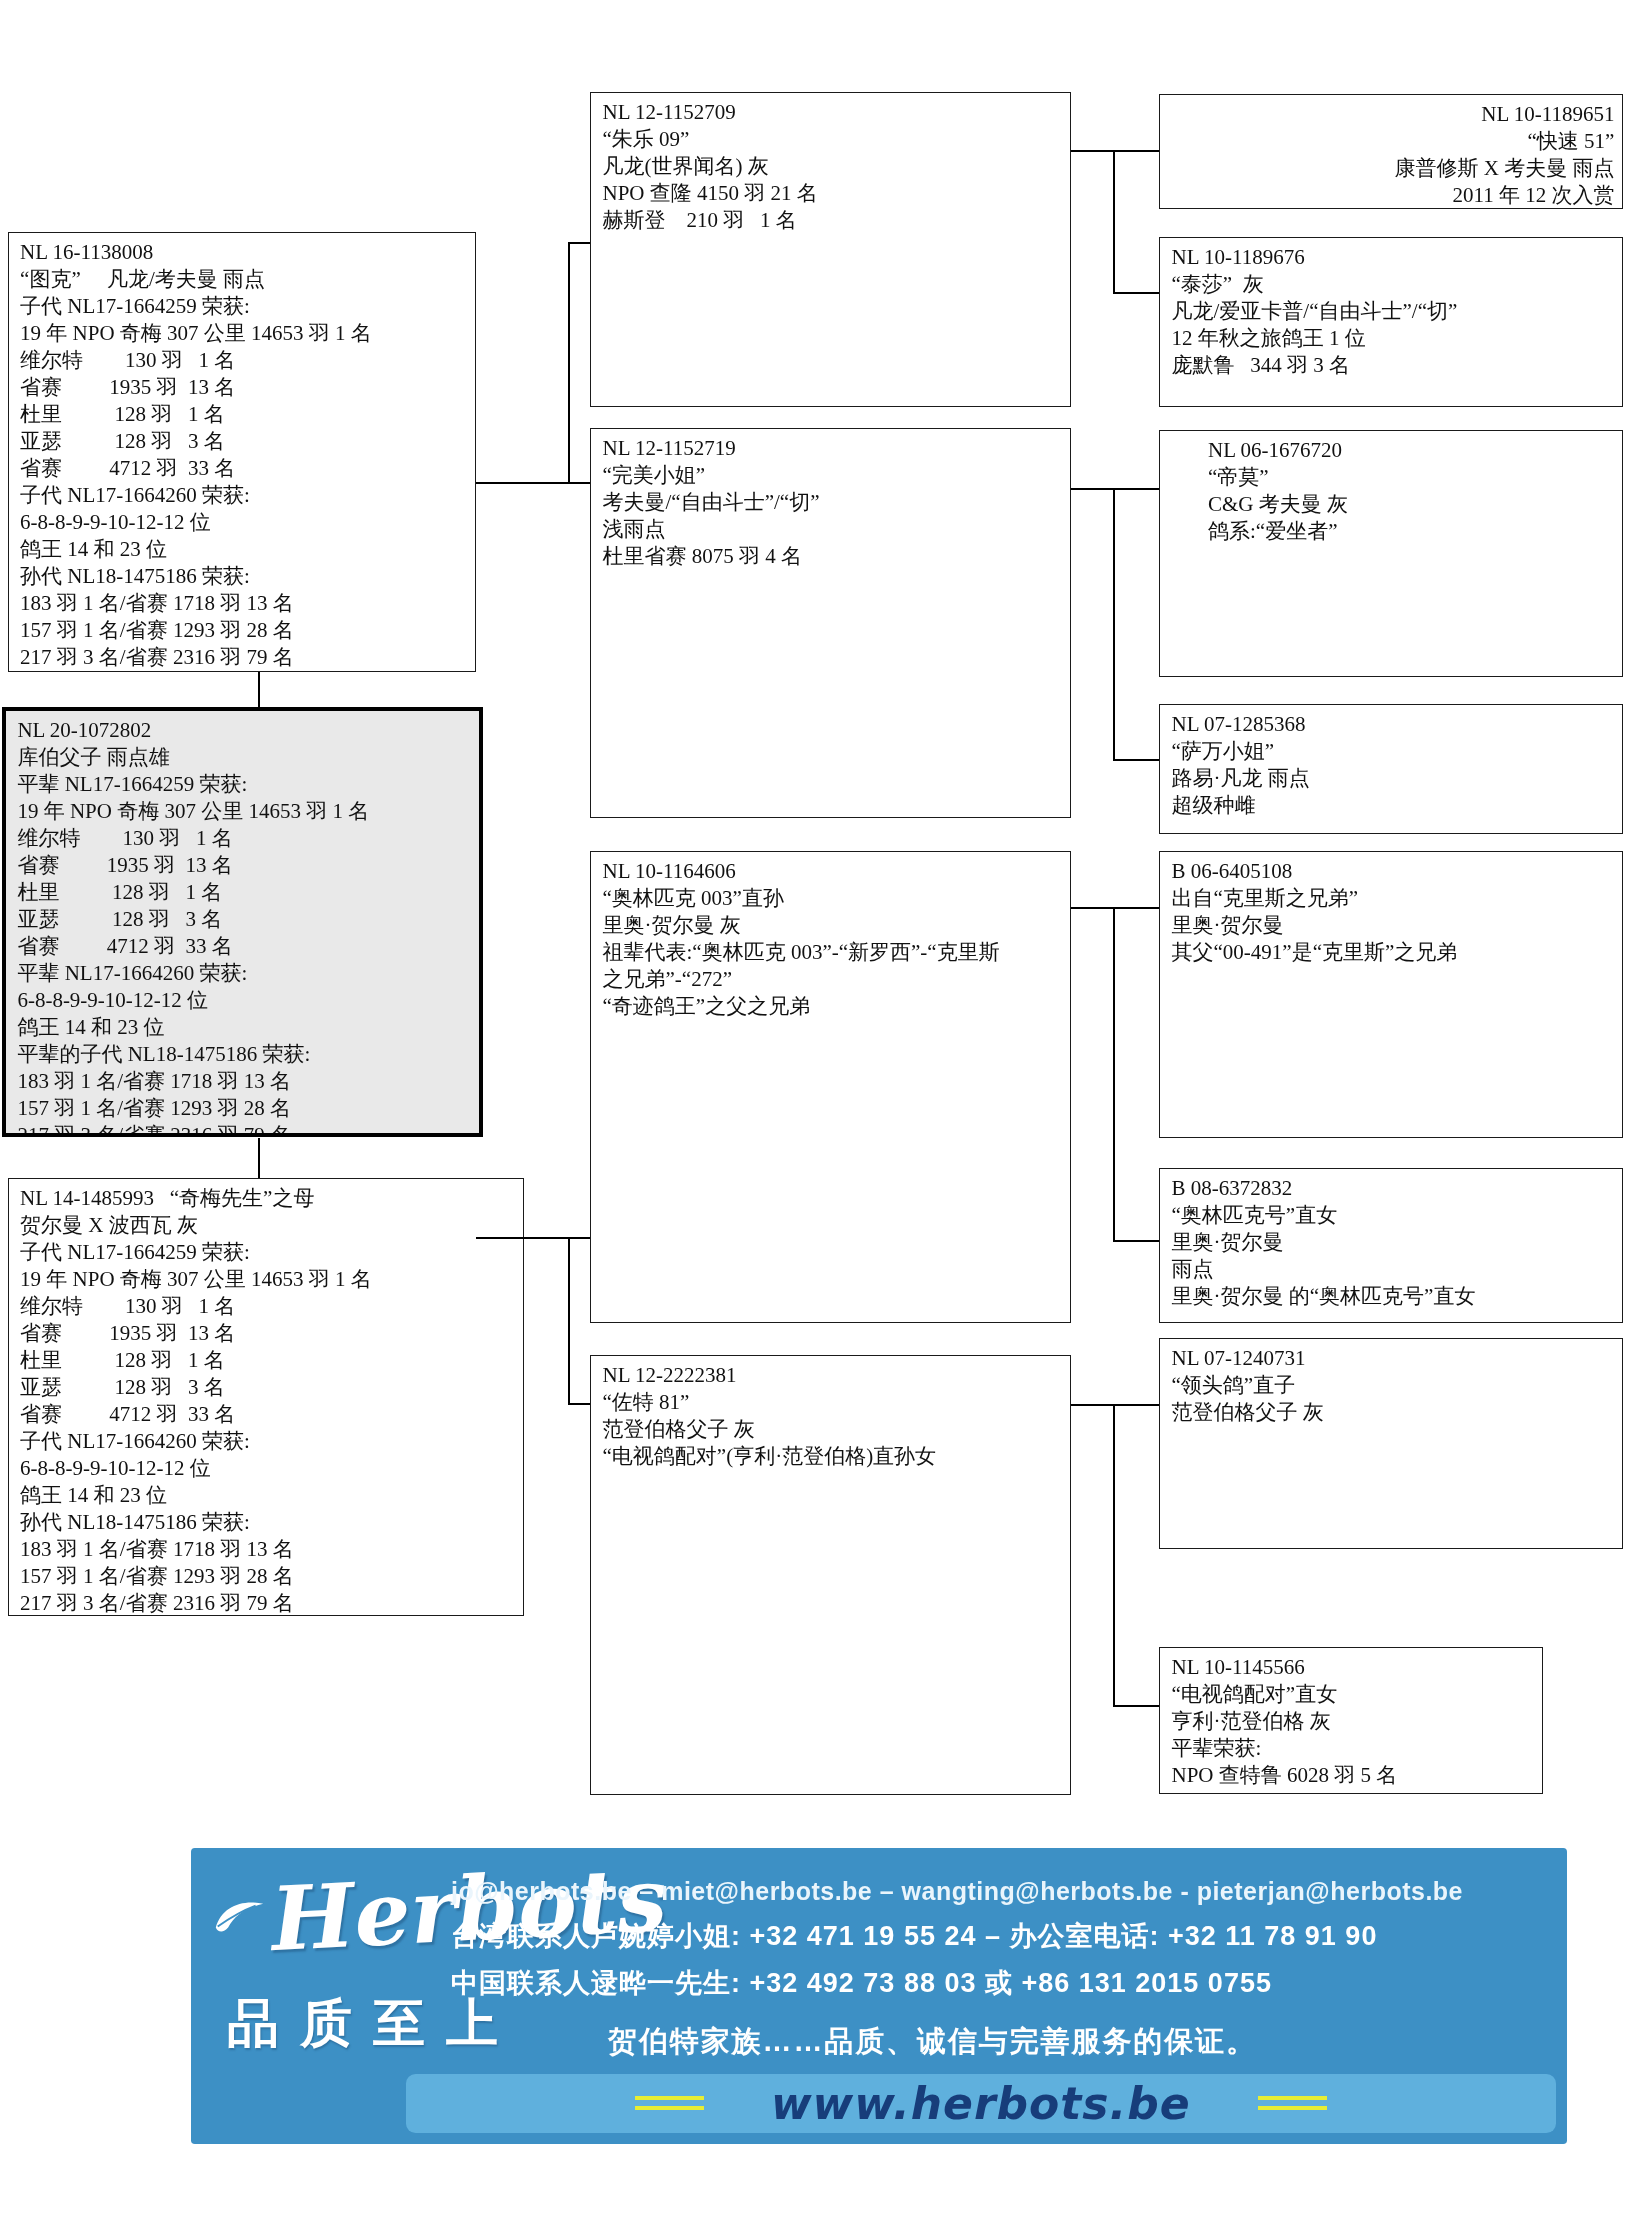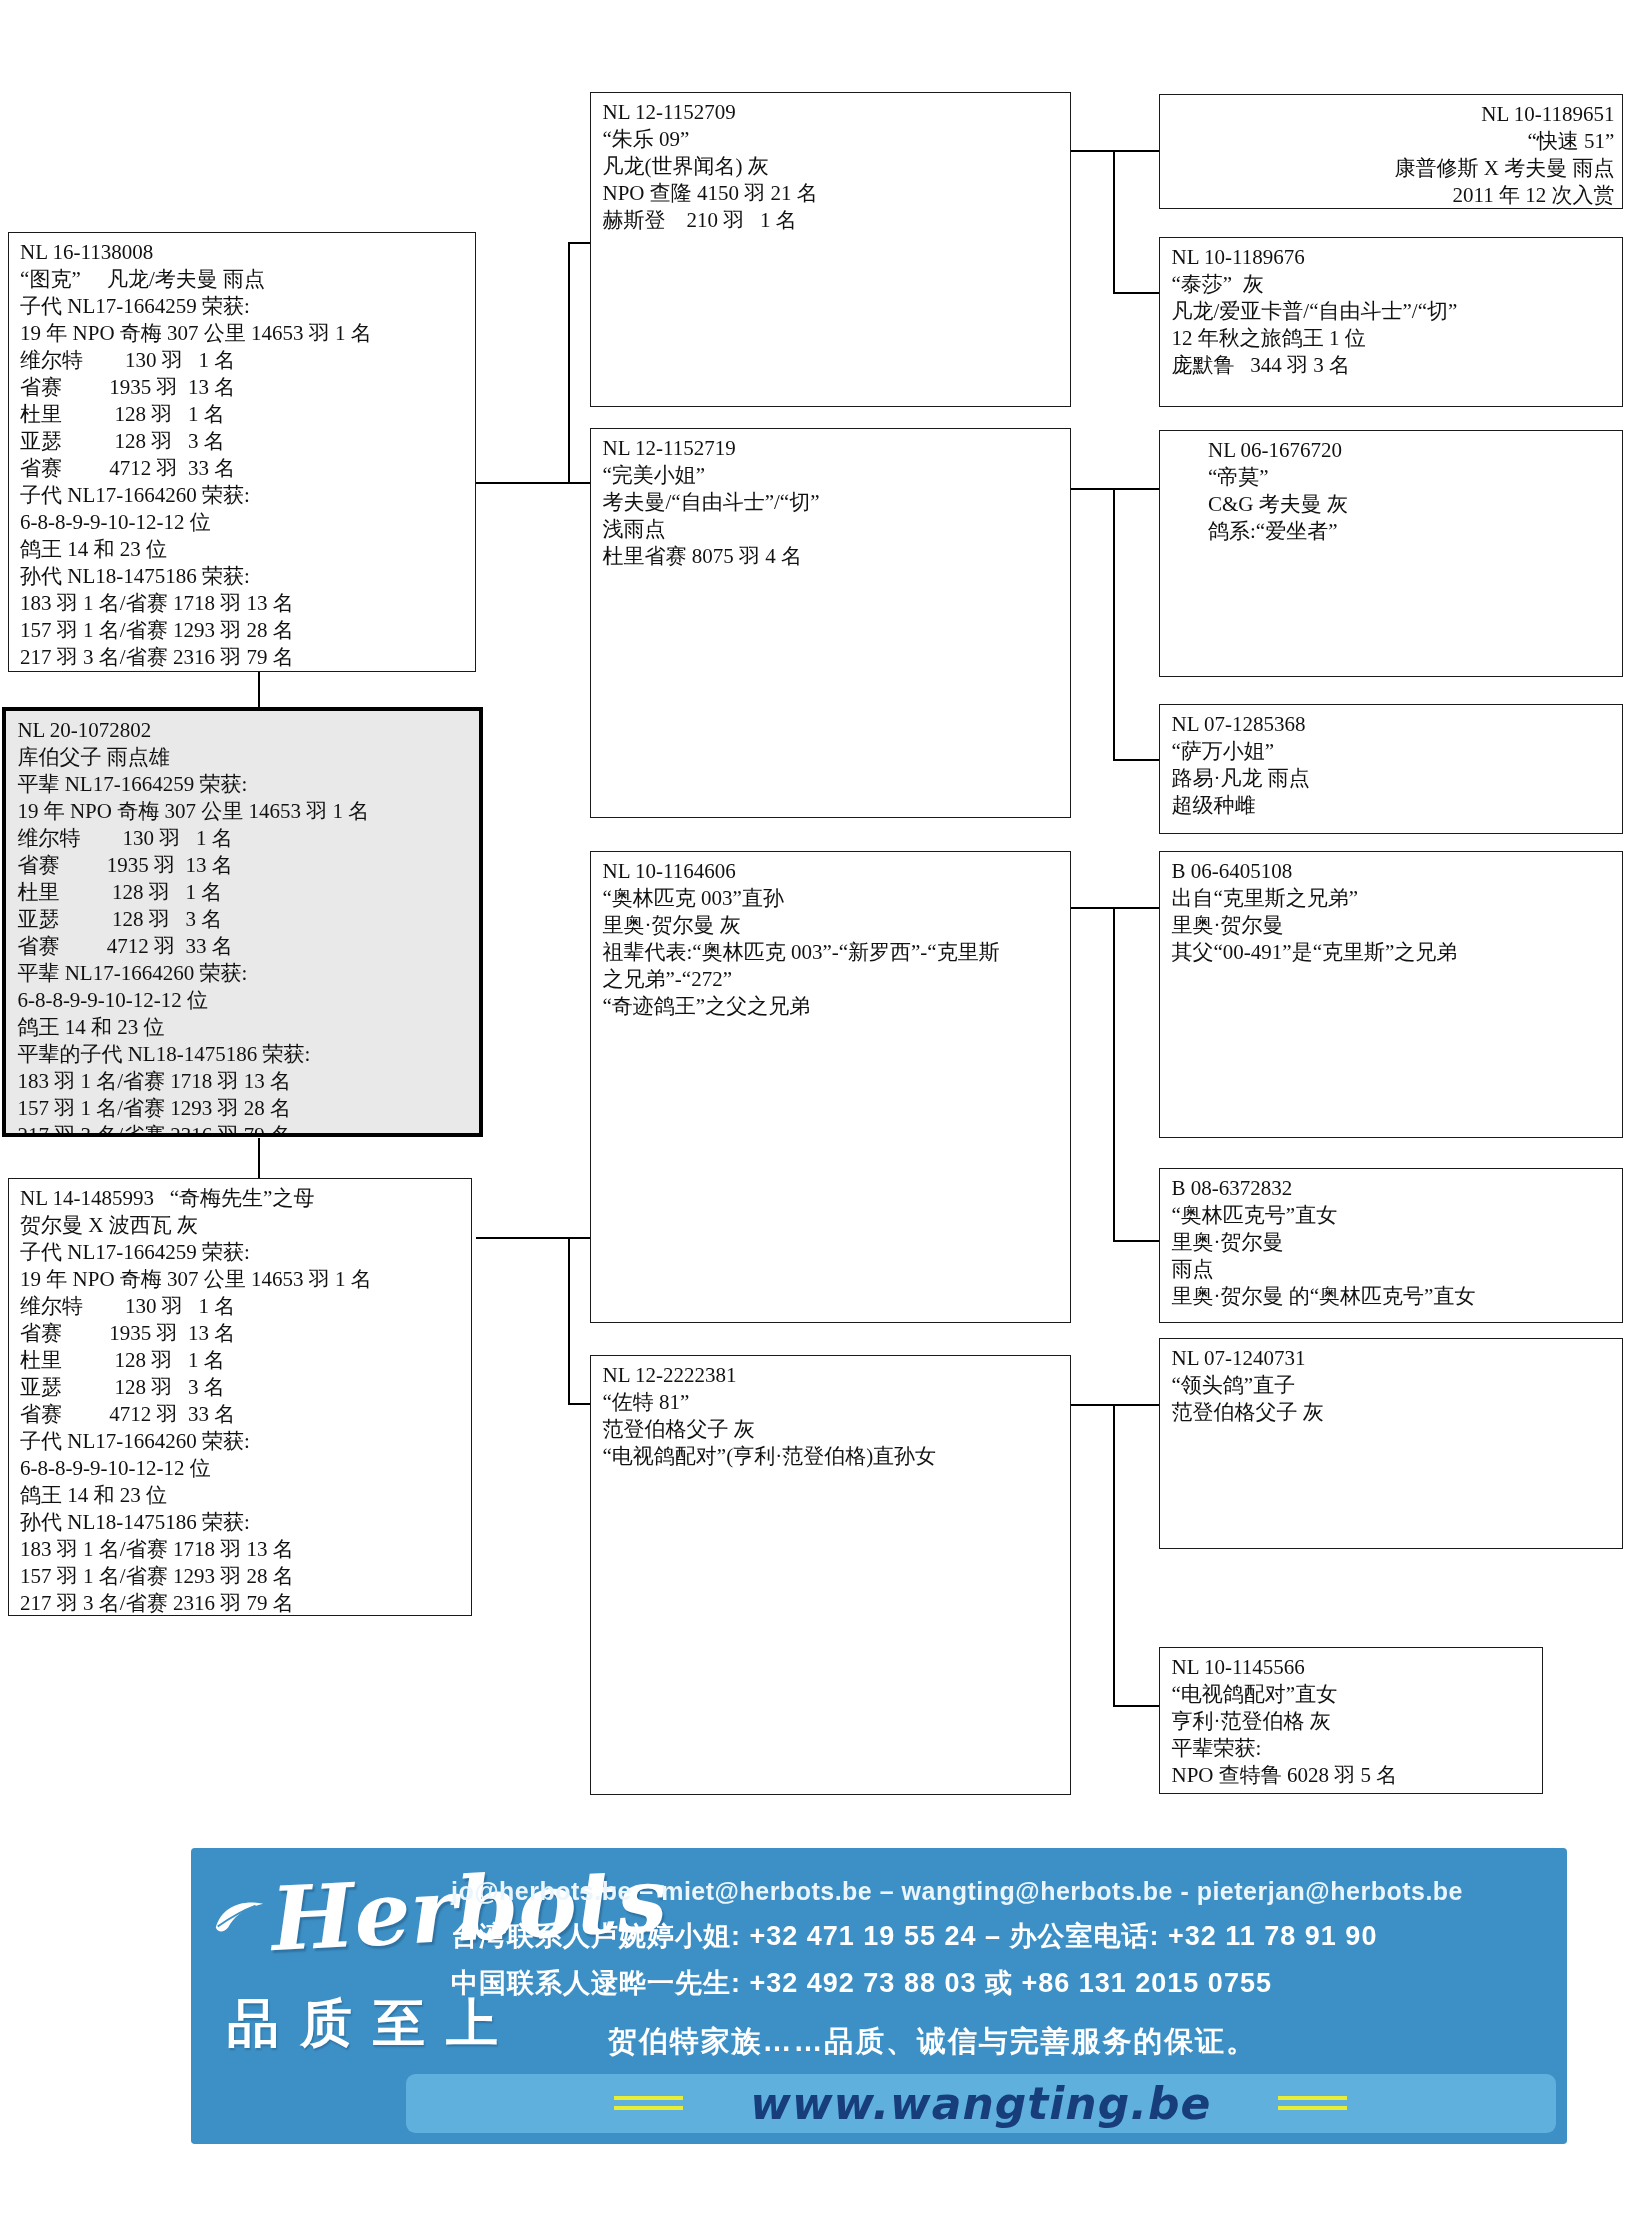--- a/index.html
+++ b/index.html
@@ -6,21 +6,21 @@
   .page{position:relative;width:1644px;height:2235px;background:#fff;overflow:hidden;
         font-family:"Liberation Serif",serif;color:#111;}
   
   .box{position:absolute;box-sizing:border-box;border:1.9px solid #1a1a1a;background:#fff;
        padding:5.7px 7.6px 0 11.5px;font-size:21px;line-height:27px;overflow:hidden;}
   .box.subject{border:4.8px solid #000;background:#e9e9e9;}
   .tline{white-space:pre-wrap;}
   
   .pos-l1{left:7.6px;top:232px;width:468px;height:440px;}
   .pos-l2{left:1.9px;top:707px;width:481px;height:430px;}
-  .pos-l3{left:7.6px;top:1178px;width:464px;height:438px;}
+  .pos-l3{left:7.6px;top:1178px;width:516px;height:438px;}
   .pos-m1{left:590px;top:92px;width:481px;height:315px;}
   .pos-m2{left:590px;top:428px;width:481px;height:390px;}
   .pos-m3{left:590px;top:851px;width:481px;height:472px;}
   .pos-m4{left:590px;top:1338px;width:481px;height:440px;margin-top:17px;}
   .pos-r1{left:1159px;top:94px;width:464px;height:115px;text-align:right;}
   .pos-r2{left:1159px;top:237px;width:464px;height:170px;}
   .pos-r3{left:1159px;top:430px;width:464px;height:247px;padding-left:48px;}
   .pos-r4{left:1159px;top:704px;width:464px;height:130px;}
   .pos-r5{left:1159px;top:851px;width:464px;height:287px;}
   .pos-r6{left:1159px;top:1168px;width:464px;height:155px;}
@@ -233,19 +233,19 @@
     <div class="contact">
       <div class="c-emails">jo@herbots.be – miet@herbots.be – wangting@herbots.be - pieterjan@herbots.be</div>
       <div class="c-line">台湾联系人卢婉婷小姐: +32 471 19 55 24 – 办公室电话: +32 11 78 91 90</div>
       <div class="c-line">中国联系人逯晔一先生: +32 492 73 88 03 或 +86 131 2015 0755</div>
     </div>
 
     <div class="slogan">贺伯特家族……品质、诚信与完善服务的保证。</div>
 
     <div class="webstrip">
       <span class="ybar"></span>
-      <span class="url">www.wangting.be</span>
+      <span class="url">www.herbots.be</span>
       <span class="ybar"></span>
     </div>
   </div>
 
 </div>
 
 
 </body></html>

